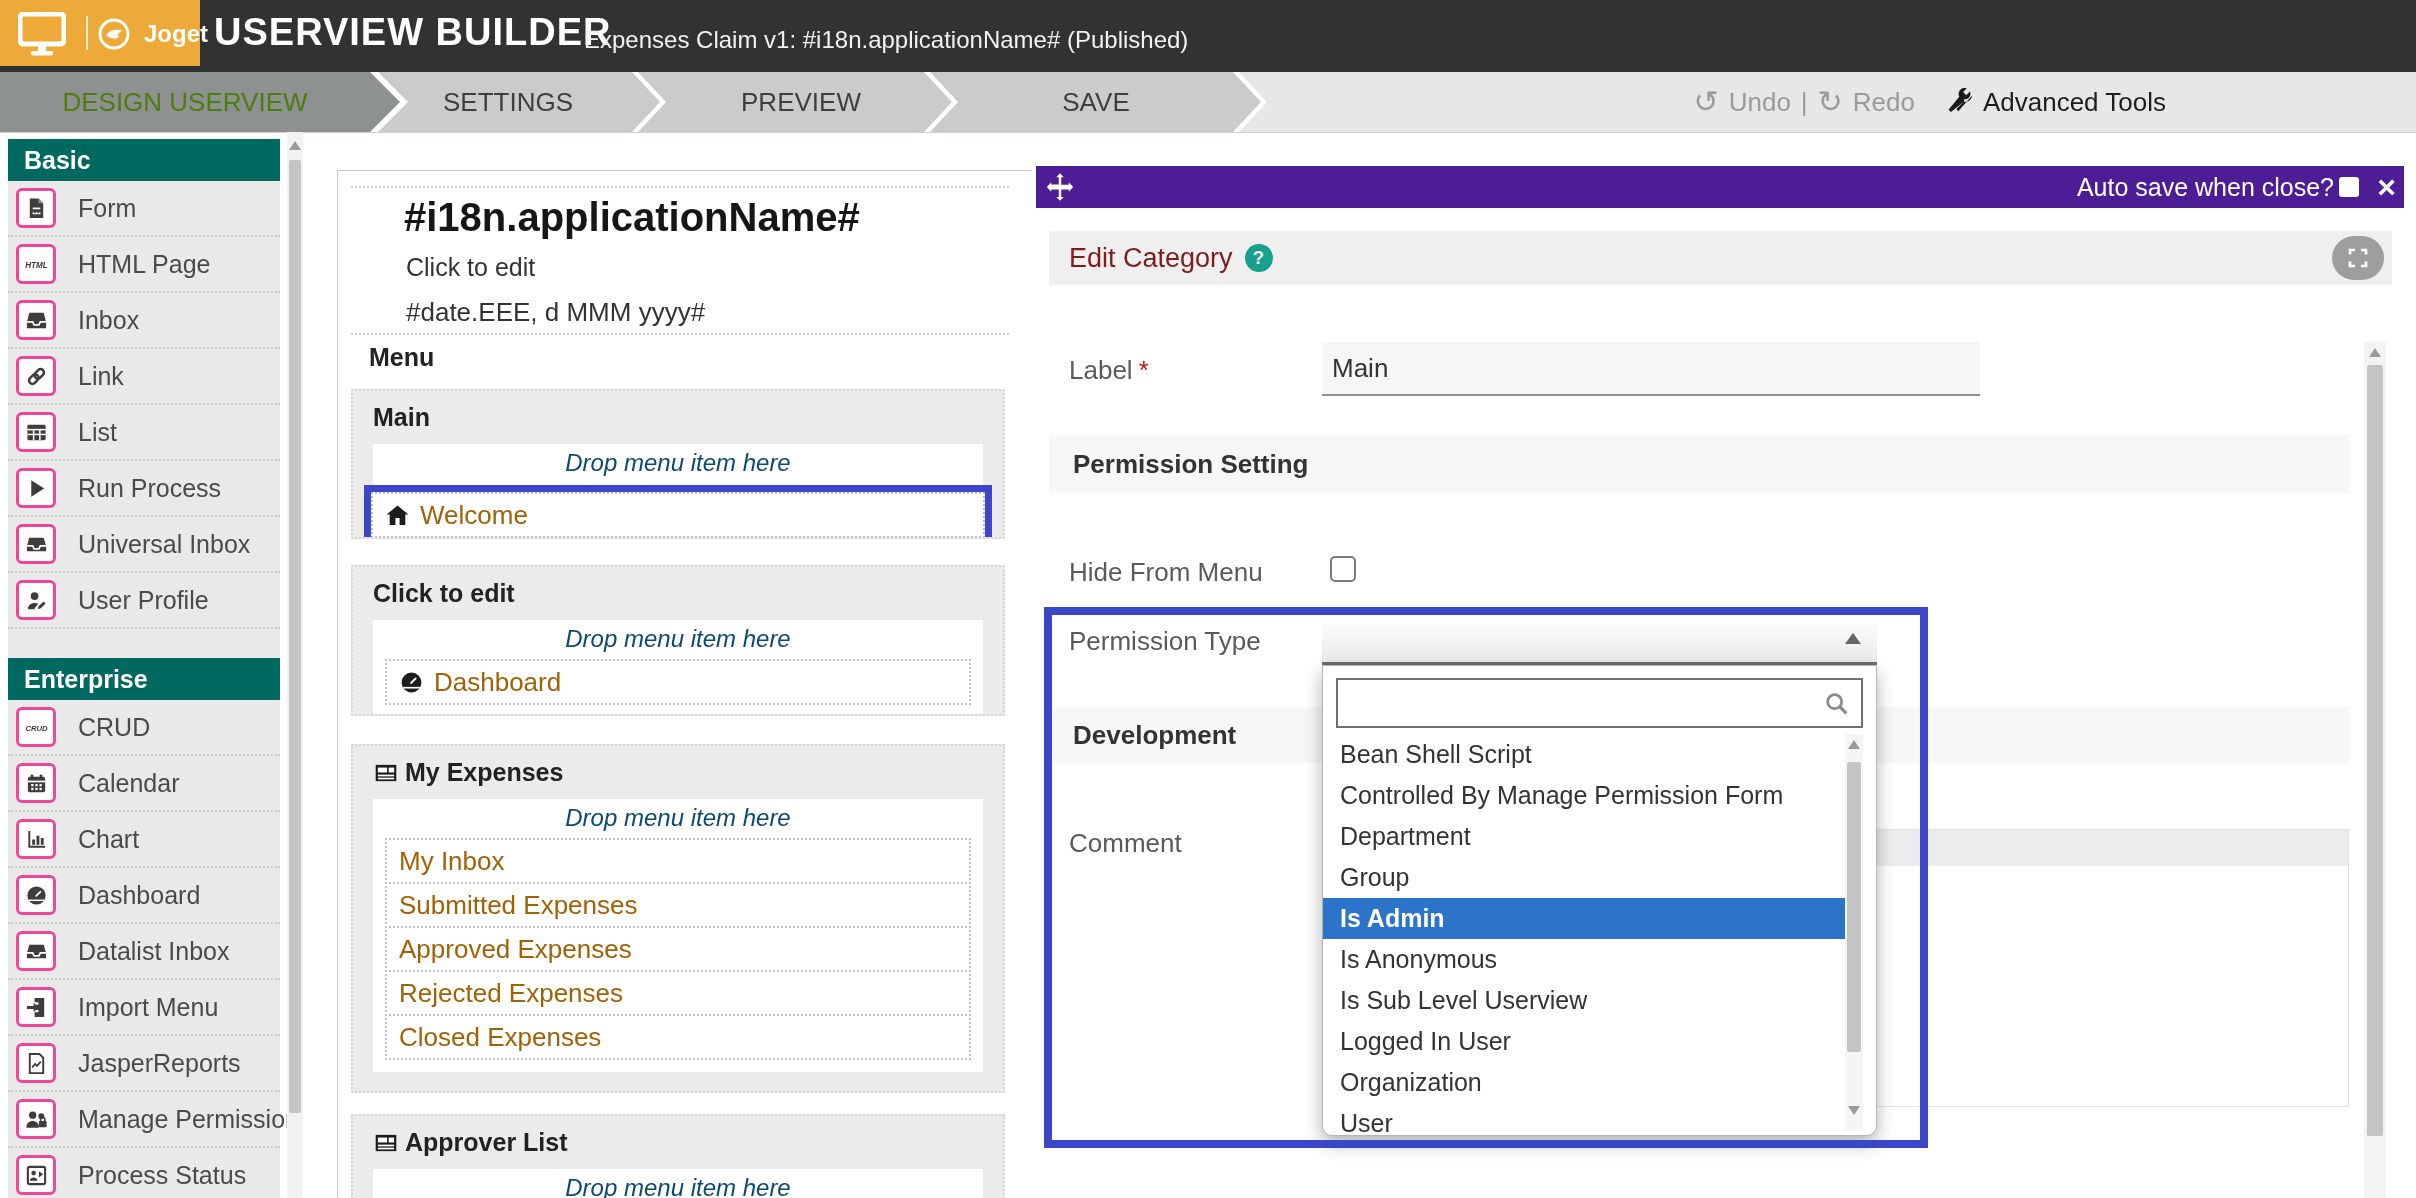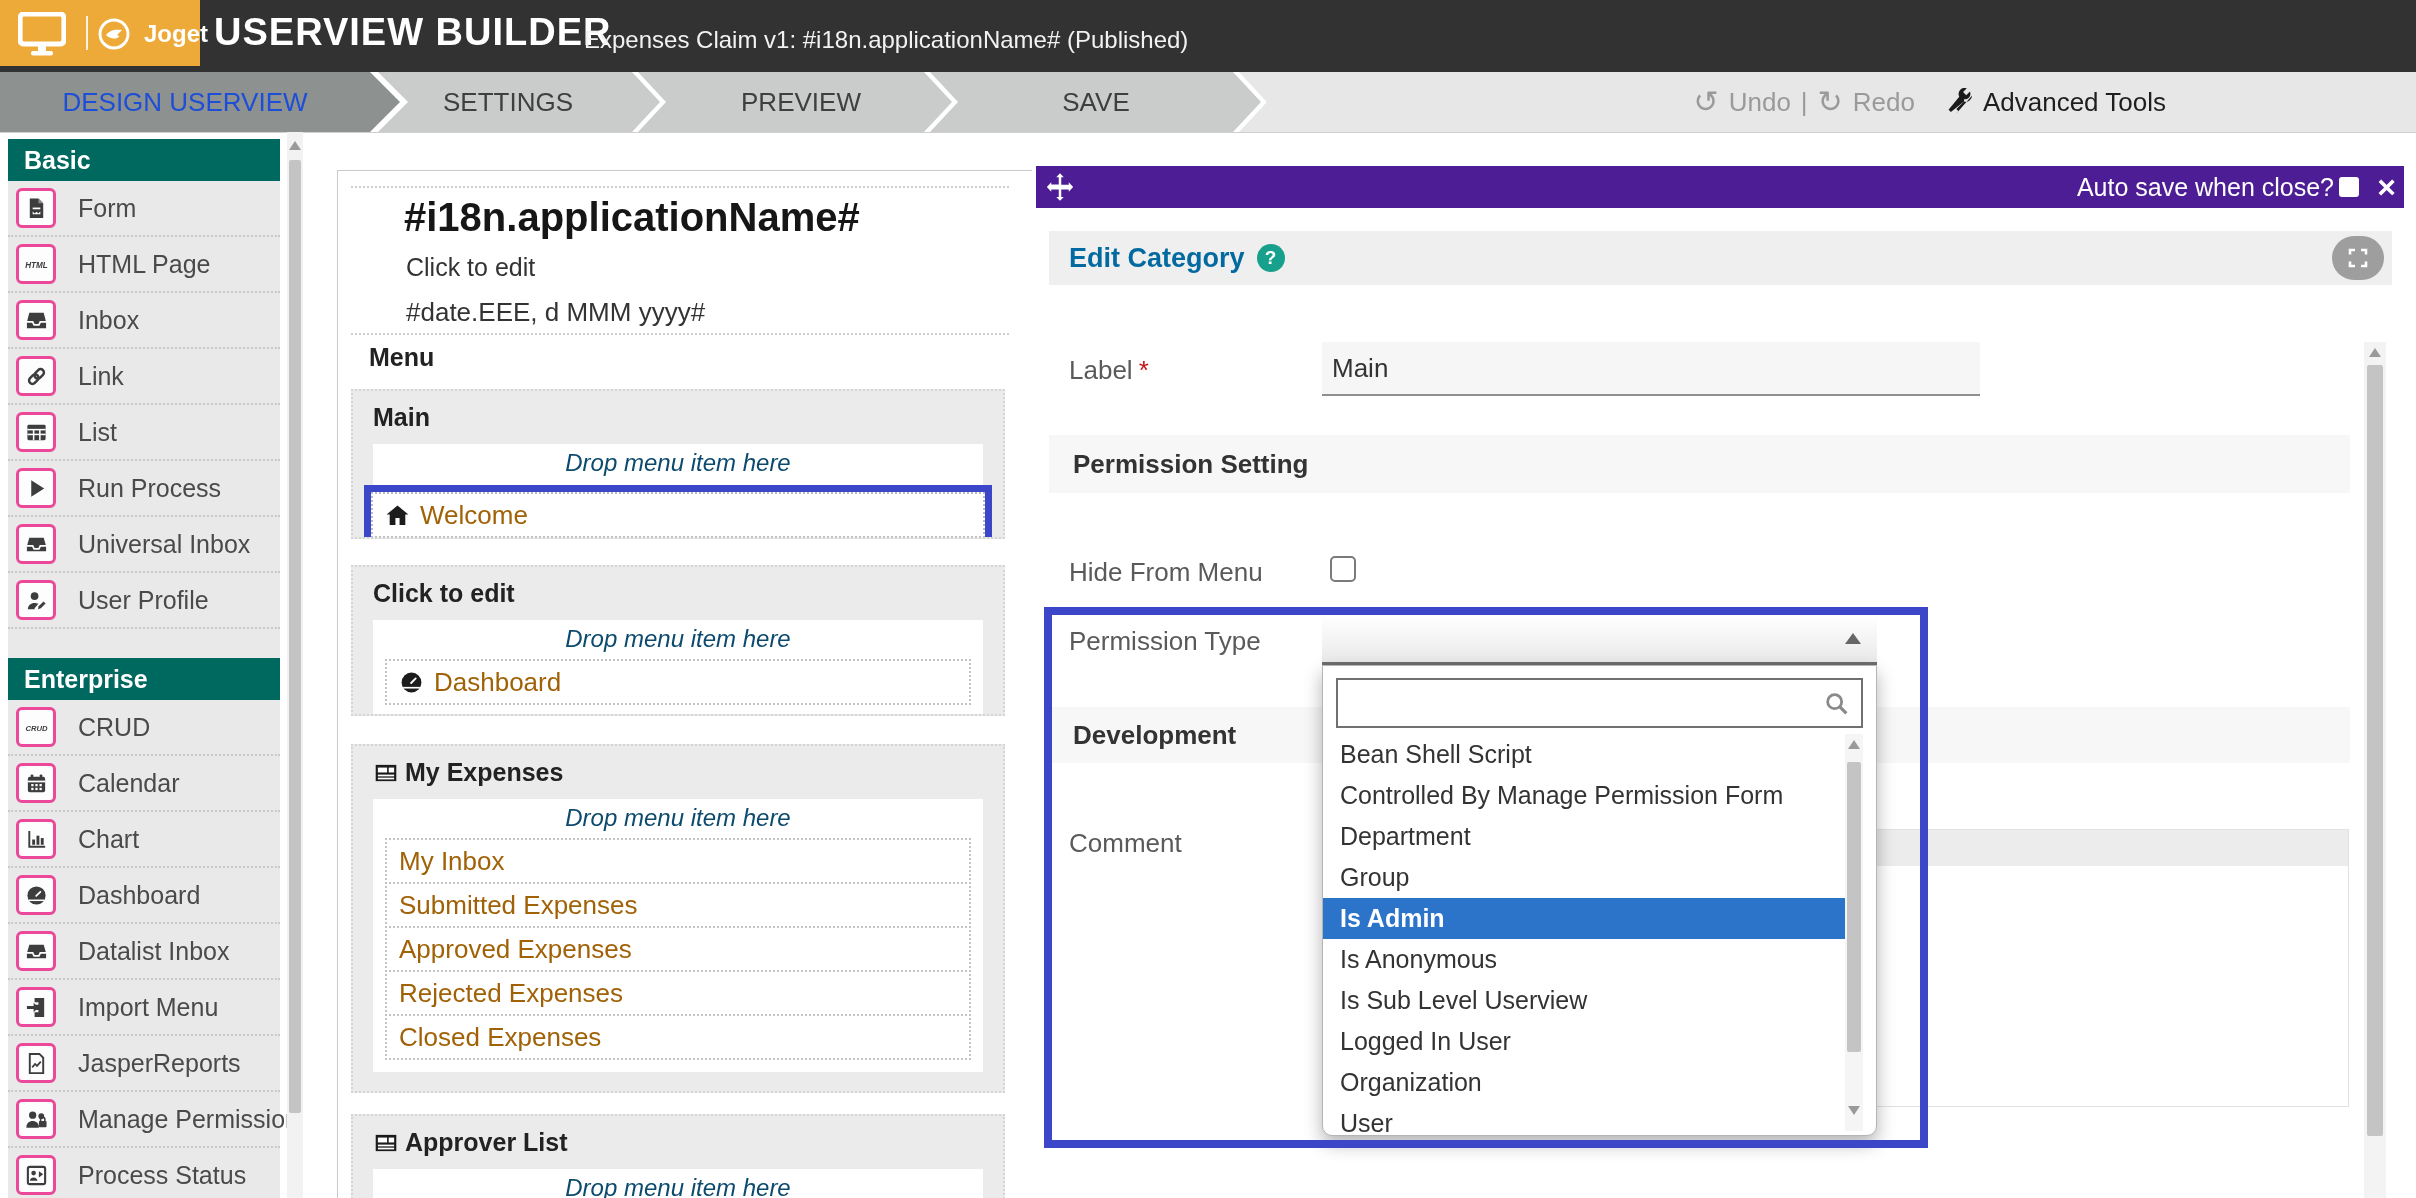--- a/index.html
+++ b/index.html
@@ -19,21 +19,21 @@
   .tabbar{left:0;top:72px;width:2416px;height:60px;background:#e7e7e7;border-bottom:1px solid #cfcfcf;}
   .tabstrip{left:0;top:0;width:1267px;height:60px;background:#c9cccb;
             clip-path:polygon(0 0,1237px 0,100% 50%,1237px 100%,0 100%);}
   .tab-active-outline{left:0;top:0;width:408px;height:60px;background:#fff;
             clip-path:polygon(0 0,378px 0,100% 50%,378px 100%,0 100%);}
   .tab-active{left:0;top:0;width:400px;height:60px;background:#8d918f;
             clip-path:polygon(0 0,370px 0,100% 50%,370px 100%,0 100%);}
   .chev{position:absolute;top:0;width:34px;height:60px;background:#fff;
         clip-path:polygon(0 0,6px 0,34px 30px,6px 60px,0 60px,28px 30px);}
   .tablabel{position:absolute;top:0;height:60px;line-height:60px;text-align:center;font-size:26px;color:#3f3f3f;cursor:pointer;}
-  .tablabel.on{color:#1d4ed8;}
+  .tablabel.on{color:#4d7c0f;}
   .edit-actions{position:absolute;right:250px;top:0;height:60px;display:flex;align-items:center;gap:10px;font-size:26px;color:#9a9a9a;}
   .edit-actions .glyph{font-size:30px;line-height:30px;}
   .adv{display:flex;align-items:center;gap:8px;color:#1e1e1e;margin-left:22px;}
 
   
   .sidebar{left:8px;top:139px;width:272px;height:1059px;background:#e9e9e9;}
   .sec-h{height:42px;line-height:42px;background:#00695f;color:#fff;font-weight:bold;font-size:25px;padding-left:16px;}
   .sec-h.ent{margin-top:29px;}
   .srow{height:54px;display:flex;align-items:center;border-bottom:2px dotted #c9c9c9;cursor:grab;}
   .srow:first-of-type{border-top:0;}
@@ -67,21 +67,21 @@
   .selwrap{border:7px solid #3b46c8;margin:0 -9px;background:#fff;}
   .selwrap .mitem{margin:0;border:2px dotted #bbb;}
 
   
   .panel{left:1036px;top:166px;width:1368px;height:1032px;background:#fff;z-index:10;}
   .tealbar{left:0;top:0;width:1368px;height:42px;background:#4c1d95;}
   .autosave{position:absolute;right:70px;top:0;height:42px;display:flex;align-items:center;color:#fff;font-size:25px;}
   .cb-teal{position:absolute;right:45px;top:11px;width:20px;height:20px;background:#fff;border-radius:3px;cursor:pointer;}
   .close-x{position:absolute;right:8px;top:0;height:42px;line-height:42px;color:#fff;font-size:32px;font-weight:bold;cursor:pointer;}
   .ec-bar{left:13px;top:65px;width:1343px;height:54px;background:#efefef;display:flex;align-items:center;}
-  .ec-title{margin-left:20px;font-size:27px;font-weight:bold;color:#0369a1;}
+  .ec-title{margin-left:20px;font-size:27px;font-weight:normal;color:#7f1d1d;}
   .help{margin-left:12px;width:28px;height:28px;border-radius:50%;background:#17a08b;color:#fff;font-size:19px;font-weight:bold;
         display:flex;align-items:center;justify-content:center;cursor:pointer;}
   .expand{position:absolute;right:8px;top:5px;width:52px;height:44px;border-radius:22px;background:#9e9e9e;
           display:flex;align-items:center;justify-content:center;cursor:pointer;}
   .flabel{position:absolute;left:33px;font-size:26px;color:#5a5a5a;}
   .req{color:#c01616;margin-left:6px;}
   .field{position:absolute;left:286px;width:658px;height:54px;background:#f6f6f6;border:0;border-bottom:2px solid #8f8f8f;
          font-size:26px;color:#333;padding:0 0 0 10px;font-family:"Liberation Sans",sans-serif;box-sizing:border-box;}
   .secband{position:absolute;left:13px;width:1301px;height:56px;background:#f7f7f7;display:flex;align-items:center;}
   .secband span{margin-left:24px;font-size:26px;font-weight:bold;color:#333;}

